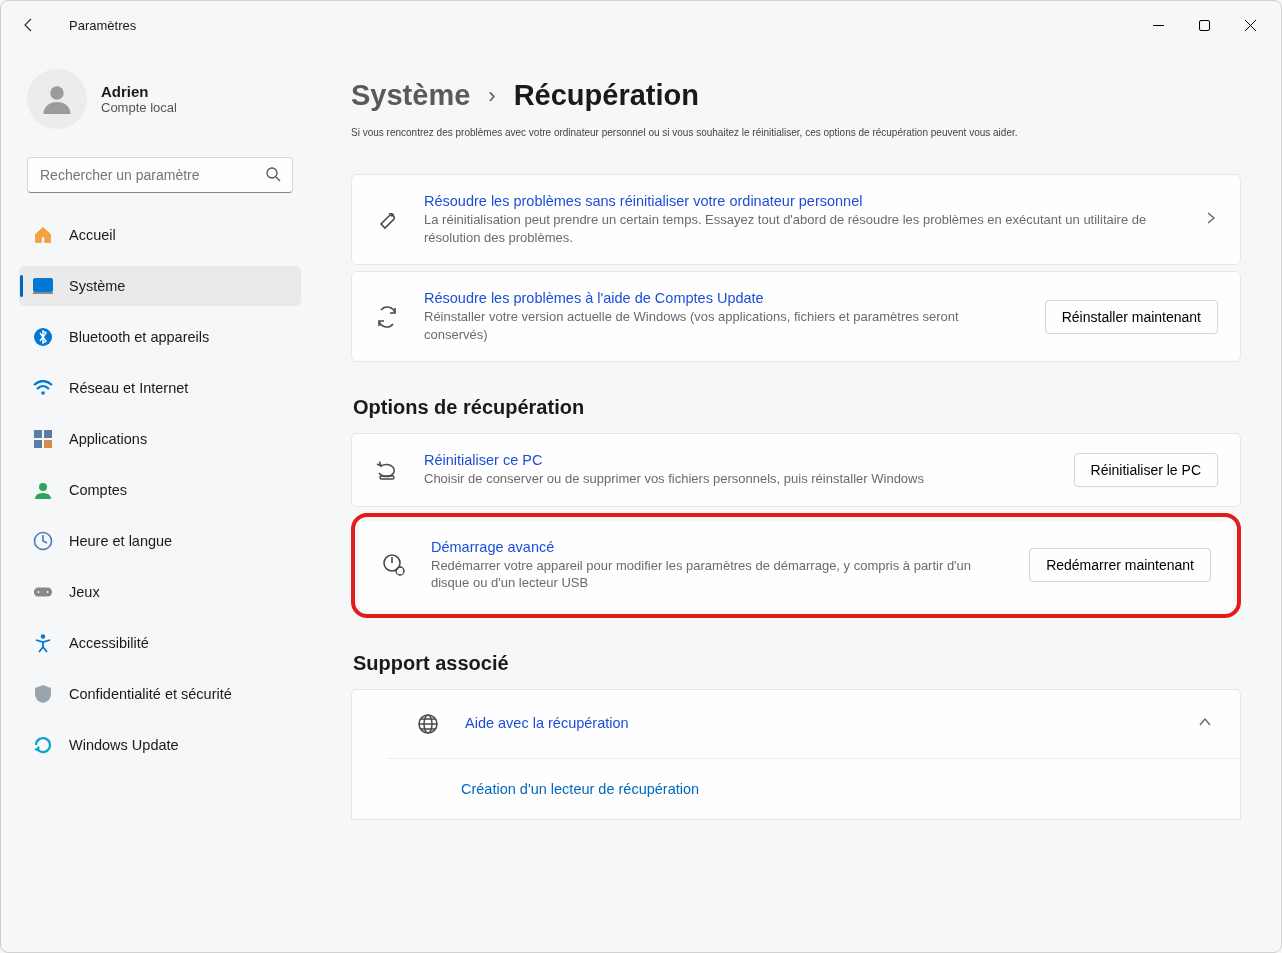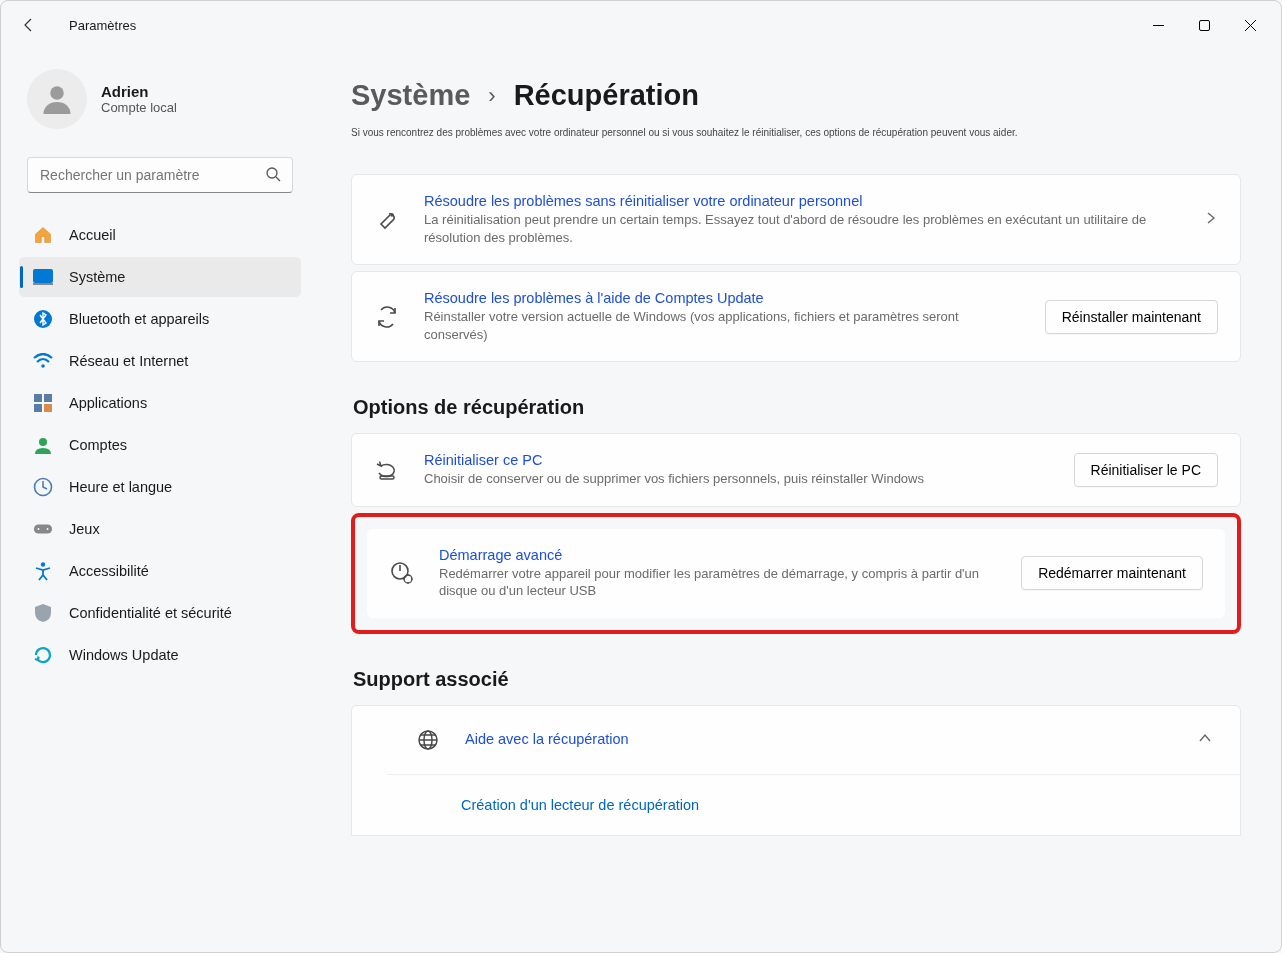--- a/index.html
+++ b/index.html
@@ -20,40 +20,40 @@
   .win-ctrl { width: 46px; height: 32px; display:flex; align-items:center; justify-content:center; cursor:pointer; }
   .body { flex:1; display:flex; overflow:hidden; }
   .sidebar { width: 310px; padding: 20px 10px 20px 18px; overflow-y:auto; }
   .profile { display:flex; align-items:center; gap:14px; margin-bottom: 28px; padding-left: 8px;}
   .avatar { width:60px; height:60px; border-radius:50%; background:#ececec; display:flex; align-items:center; justify-content:center; }
   .profile-name { font-weight:700; font-size:15px; }
   .profile-sub { font-size:13px; color:#555; }
   .search-wrap { position:relative; margin: 0 8px 22px 8px; }
   .search-input { width:100%; height:36px; border:1px solid #d8d8d8; border-bottom:1px solid #888; border-radius:4px; background:#fdfdfd; padding: 0 40px 0 12px; font-size:14px; outline:none; }
   .search-icon { position:absolute; right:12px; top:9px; color:#555;}
-  .nav { display:flex; flex-direction:column; gap:2px; }
+  .nav { display:flex; flex-direction:column; gap:11px; }
   .nav-item { display:flex; align-items:center; gap:16px; height:40px; padding:0 14px; border-radius:5px; cursor:pointer; font-size:14.5px; color:#1a1a1a;}
   .nav-item.active { background:#eaeaea; position:relative; }
   .nav-item.active::before { content:""; position:absolute; left:1px; top:9px; bottom:9px; width:3px; background:#0067c0; border-radius:2px; }
   .nav-icon { width:20px; height:20px; display:flex; align-items:center; justify-content:center; flex-shrink:0; }
   .main { flex:1; padding: 30px 40px 0 40px; overflow-y:auto; }
   .breadcrumb { display:flex; align-items:center; gap:18px; margin-bottom: 14px; }
   .crumb-parent { font-size:29px; font-weight:600; color:#5a5a5a; cursor:pointer;}
   .crumb-sep { font-size:22px; color:#5a5a5a; }
   .crumb-current { font-size:29px; font-weight:600; color:#1a1a1a;}
   .intro { font-size:10px; color:#444; margin-bottom: 34px; max-width: 820px; line-height:1.4;}
   .card { background:#fefefe; border:1px solid #e7e7e7; border-radius:6px; padding:18px 22px; display:flex; align-items:center; gap:24px; margin-bottom:6px;}
   .card-icon { width:26px; display:flex; align-items:center; justify-content:center; color:#4a4a4a; flex-shrink:0;}
   .card-text { flex:1; }
   .card-title { font-size:14.5px; color:#1d4ed8; margin-bottom:2px;}
   .card-desc { font-size:13px; color:#6b6b6b; line-height:1.35; }
   .chevron { color:#666; flex-shrink:0; }
   .action-btn { background:#fefefe; border:1px solid #d6d6d6; border-radius:4px; padding:8px 16px; font-size:14px; cursor:pointer; white-space:nowrap; box-shadow: 0 1px 1px rgba(0,0,0,0.03);}
   .section-label { font-size:20px; font-weight:600; margin:34px 0 14px 2px;}
-  .highlight-box { border:4px solid #e21b1b; border-radius:8px; padding:12px; margin-bottom:12px; }
+  .highlight-box { border:4px solid #e21b1b; border-radius:16px; padding:4px; margin-bottom:12px; }
   .highlight-box .card { border:none; margin:0; }
   .link { color:#0067c0; cursor:pointer; font-size:14.5px;}
   .support-card { background:#fefefe; border:1px solid #e7e7e7; border-radius:6px 6px 0 0; overflow:hidden;padding-left:35px;}
   .support-head { display:flex; align-items:center; gap:24px; padding:22px 28px; cursor:pointer;}
   .support-link-row { border-top:1px solid #eee; padding:22px 28px 22px 74px;}
 </style>
 </head>
 <body>
 
 <div class="window">

